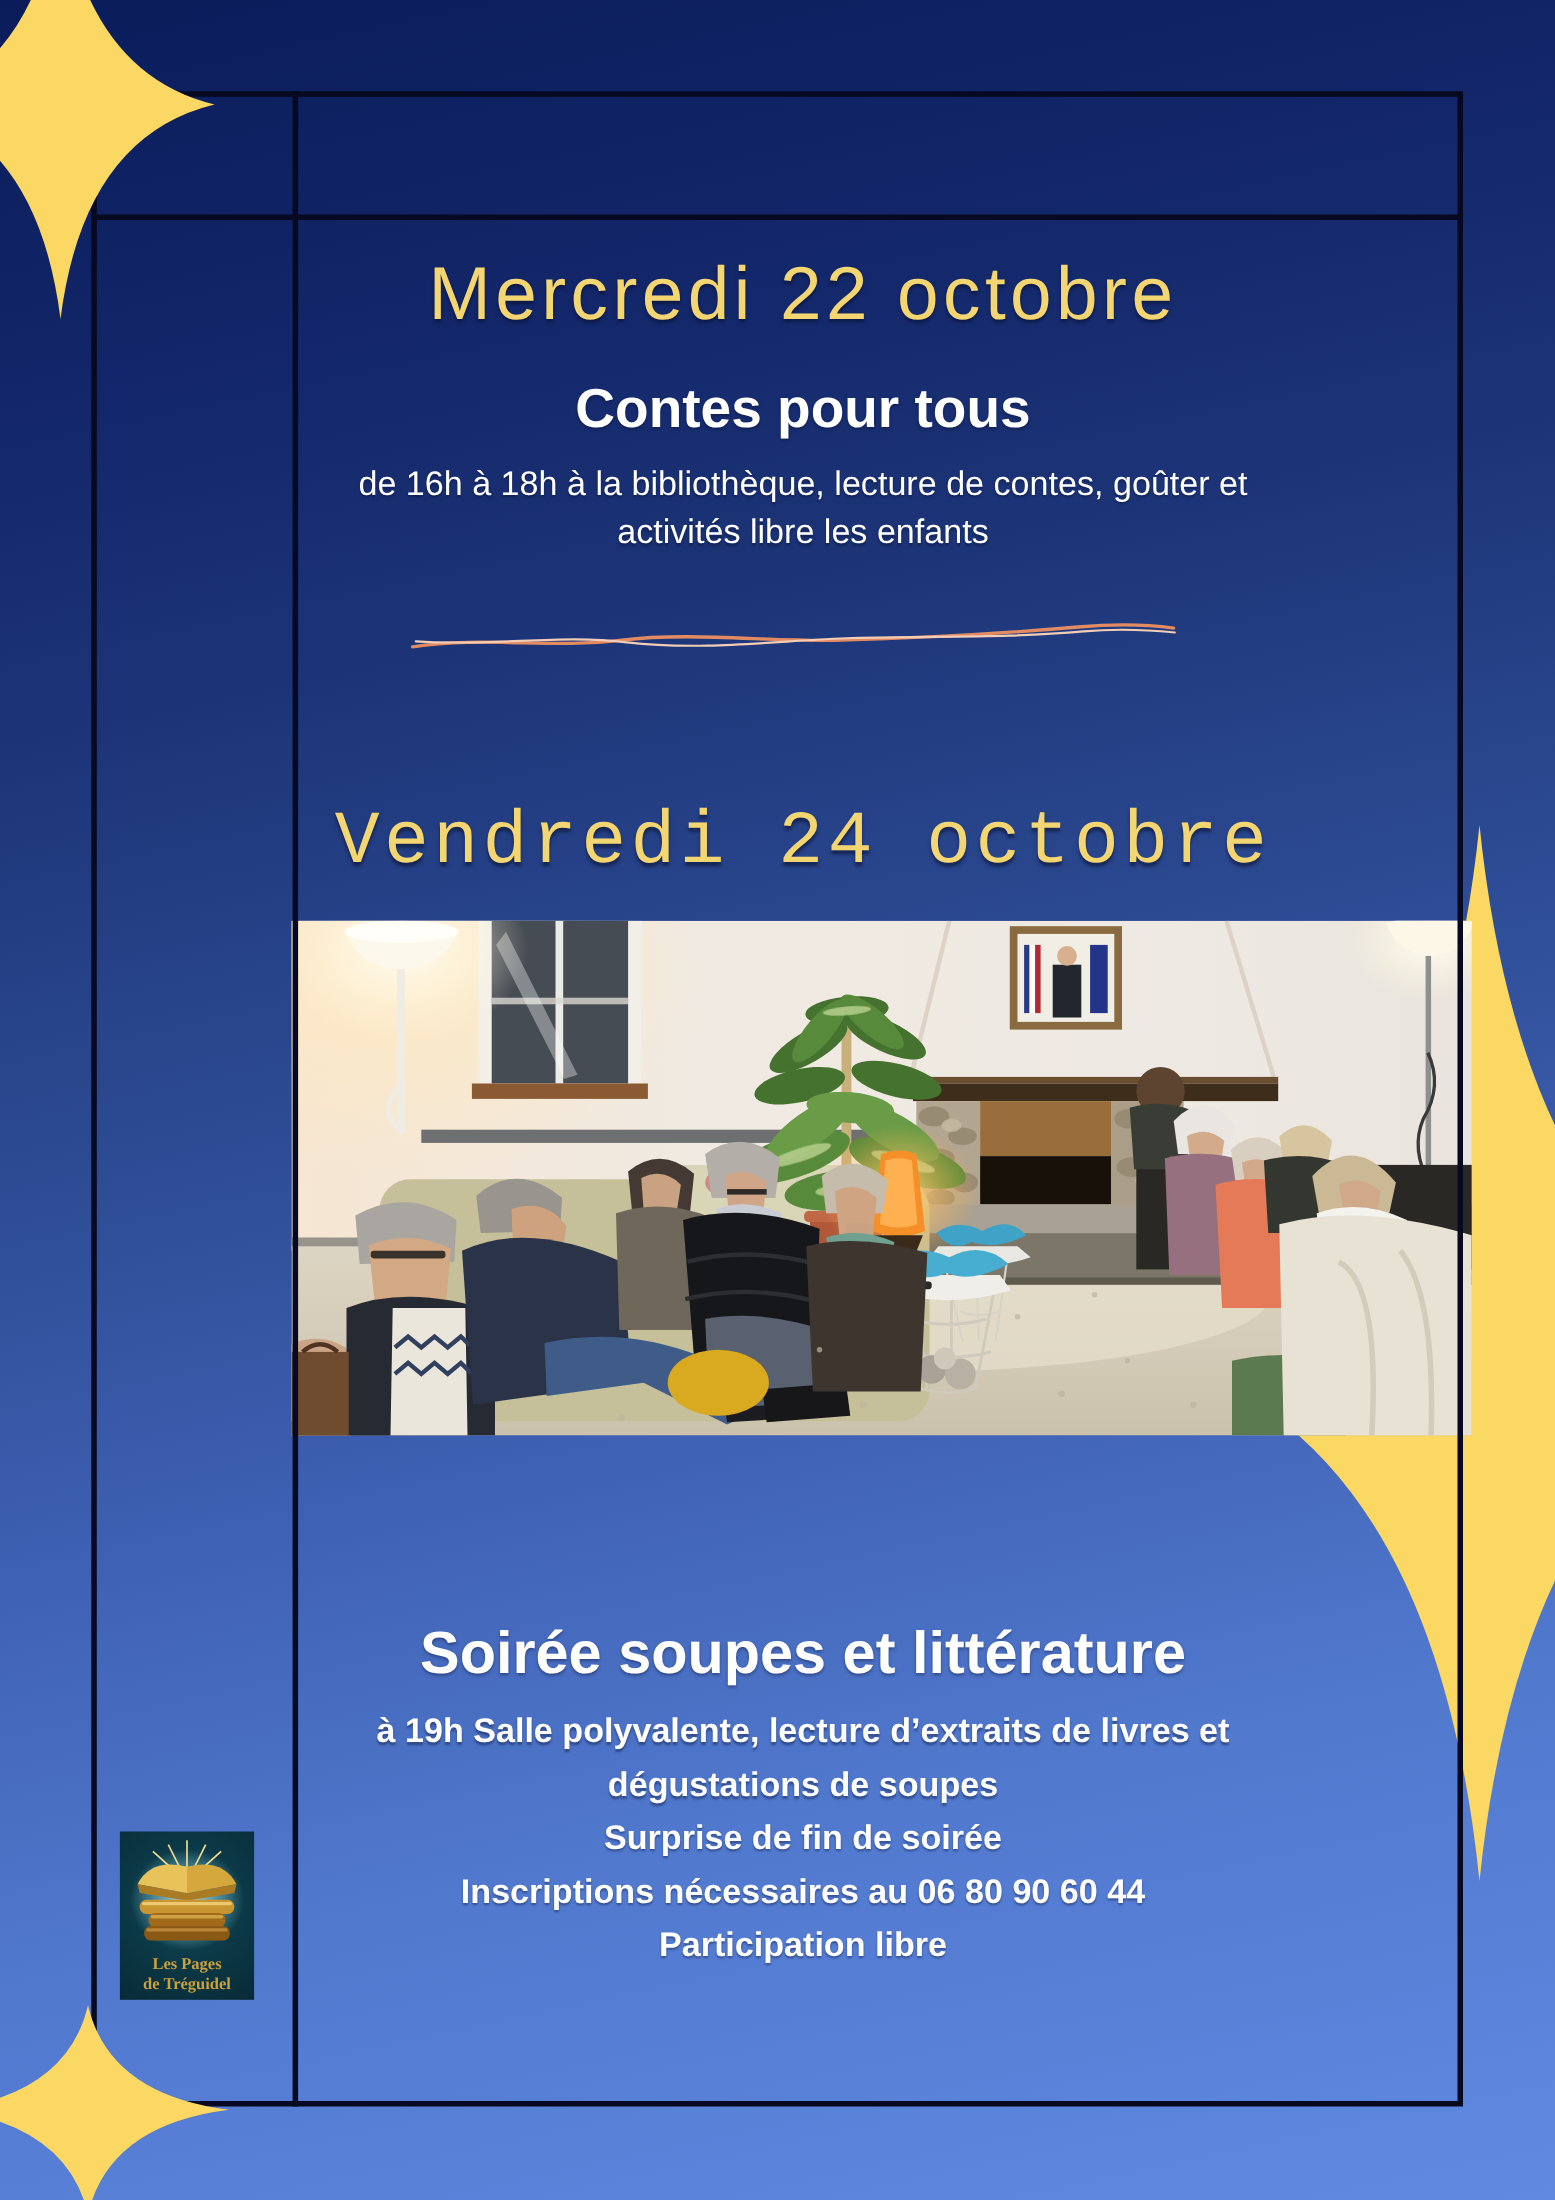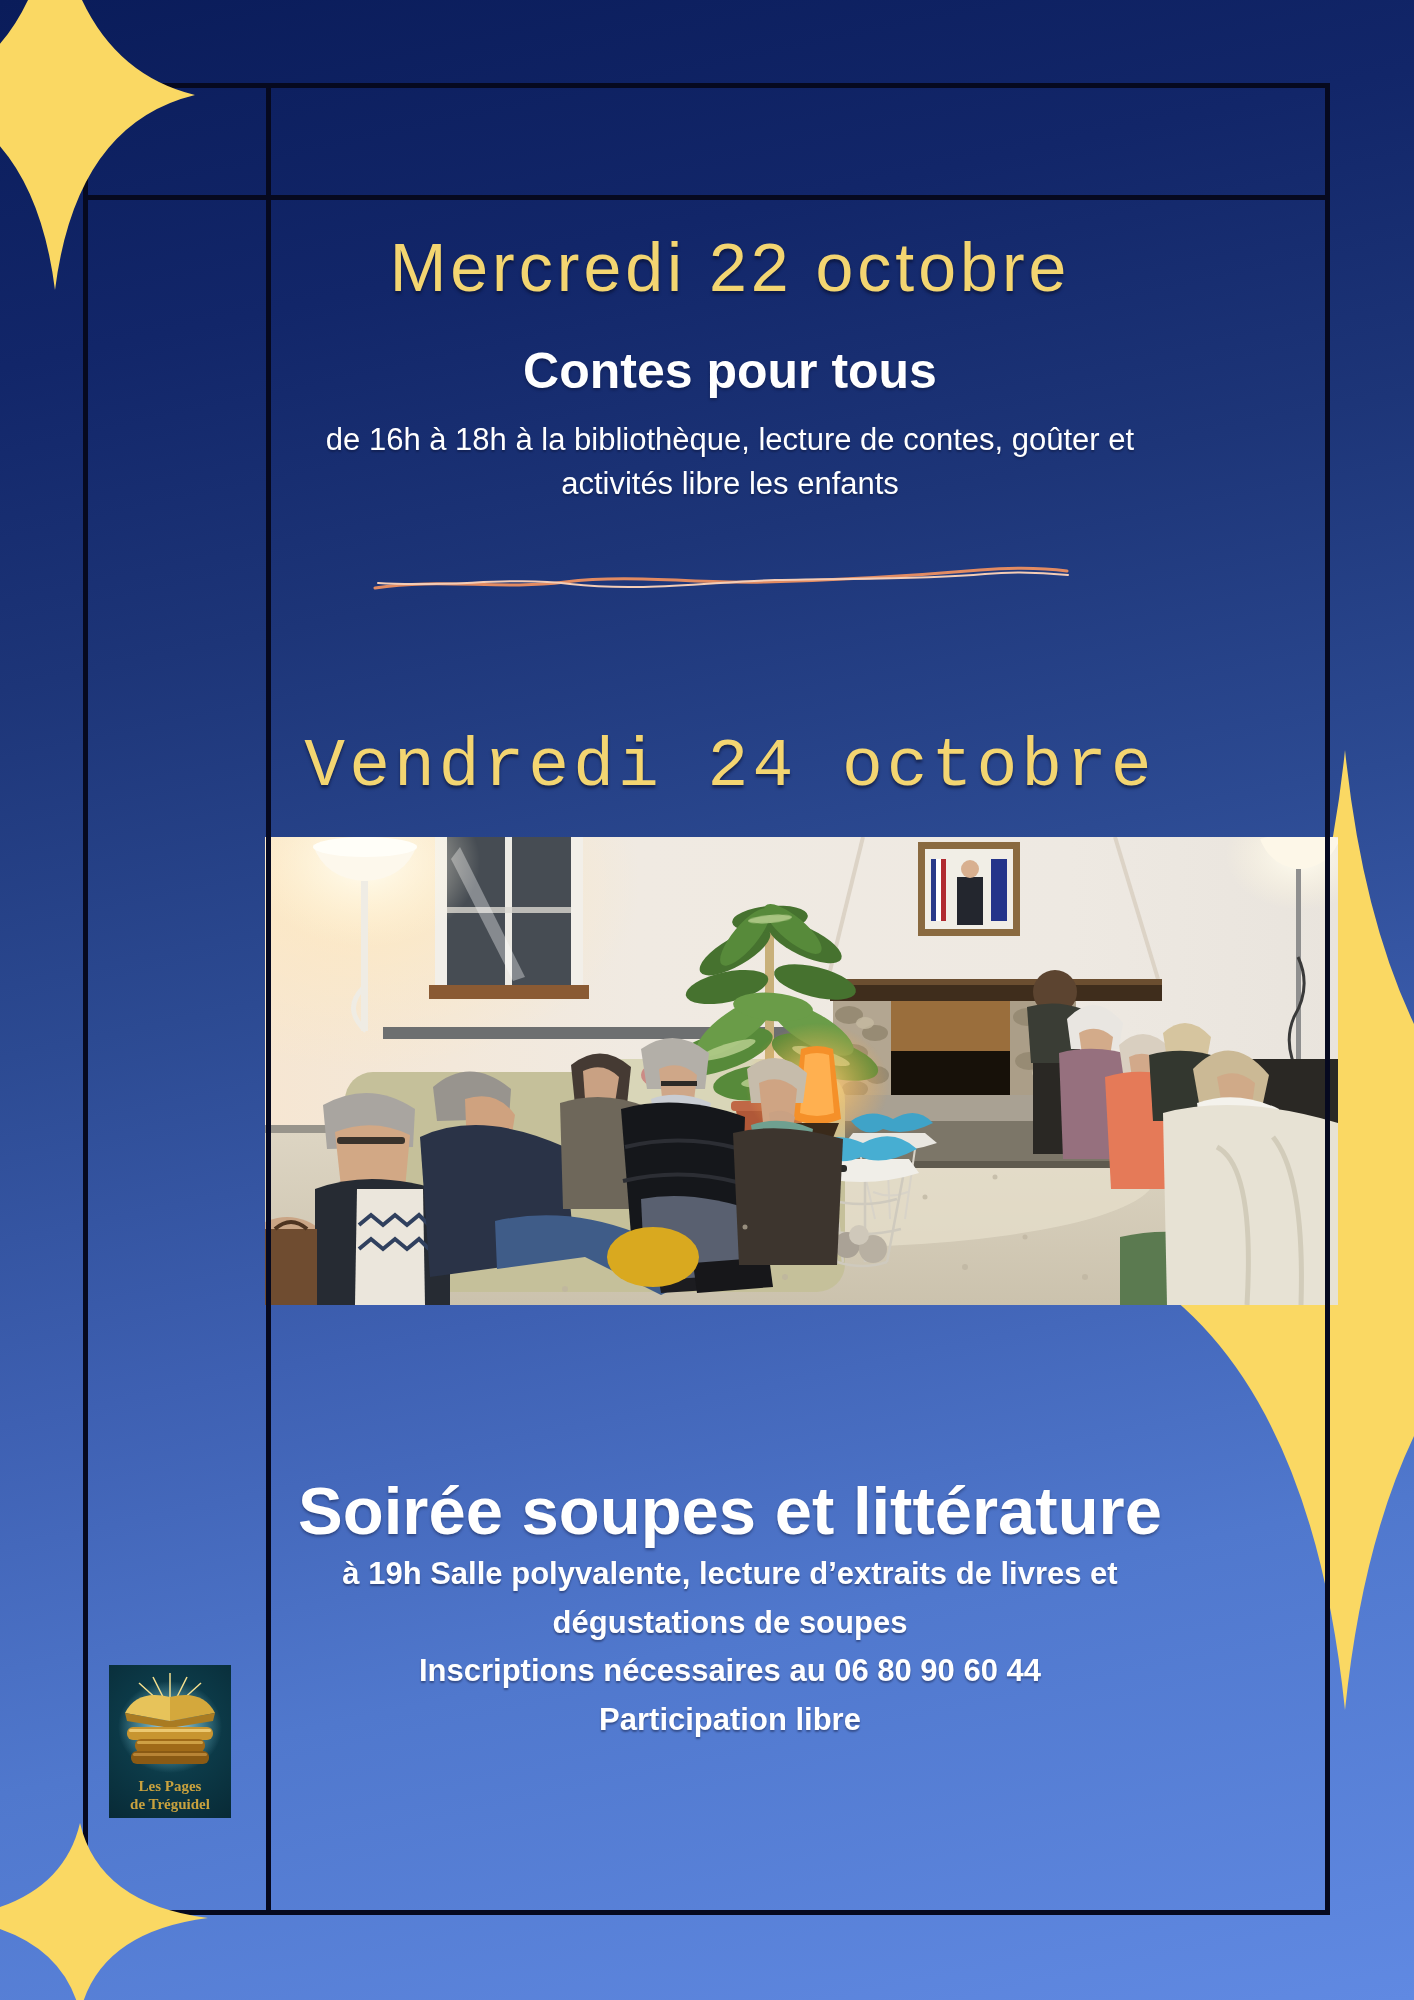--- a/index.html
+++ b/index.html
@@ -20,21 +20,21 @@
   .textblock{position:absolute;left:110px;width:1240px;text-align:center;z-index:6;color:#fff;}
   .date-title{
     font-size:68px;font-weight:400;letter-spacing:4px;color:#f3d571;
     text-shadow:0 3px 3px rgba(8,12,40,.55);
   }
   #event1-date{top:228px;}
   #event1-title{top:342px;font-size:50px;font-weight:700;text-shadow:0 2px 3px rgba(8,12,40,.4);}
   #event1-desc{top:418px;font-size:31px;font-weight:400;line-height:44px;text-shadow:0 2px 2px rgba(8,12,40,.4);}
   #squiggle{position:absolute;left:370px;top:558px;z-index:6;}
   #event2-date{top:728px;font-family:Liberation Mono, monospace;}
-  #event2-title{top:1472px;font-size:67px;font-weight:700;text-shadow:0 2px 3px rgba(8,12,40,.4);}
+  #event2-title{top:1472px;font-size:54px;font-weight:700;text-shadow:0 2px 3px rgba(8,12,40,.4);}
   #event2-details{top:1550px;font-size:31px;font-weight:700;line-height:48.5px;text-shadow:0 2px 2px rgba(8,12,40,.4);}
   #logo{
     position:absolute;left:109px;top:1665px;width:122px;height:153px;z-index:6;
     background:radial-gradient(circle at 50% 42%, #14505e 0%, #0c3a48 45%, #082a36 100%);
     display:flex;flex-direction:column;align-items:center;font-weight:bold;
   }
   #logo svg{display:block;}
   .logo-text{font-family:"Liberation Serif", serif;color:#c9a23e;font-size:15px;line-height:18px;text-align:center;}
 </style>
 </head>
@@ -314,20 +314,21 @@
 <svg id="squiggle" width="700" height="50" viewBox="0 0 700 50">
   <path d="M5,30 C70,20 130,32 195,24 C260,16 330,26 395,24 C470,22 540,18 610,12 C645,9 675,10 697,13" stroke="#e28b62" stroke-width="3" fill="none" stroke-linecap="round"></path>
   <path d="M8,25 C80,30 140,18 200,26 C270,34 340,24 405,22 C480,20 550,22 615,16 C648,13 678,15 698,17" stroke="#f4cdb6" stroke-width="2" fill="none" stroke-linecap="round"></path>
 </svg>
 
 <div id="event2-date" class="textblock date-title">Vendredi 24 octobre</div>
 <div id="event2-title" class="textblock">Soirée soupes et littérature</div>
 <div id="event2-details" class="textblock">
   <div>à 19h Salle polyvalente, lecture d’extraits de livres et</div>
   <div>dégustations de soupes</div>
+  <div>Surprise de fin de soirée</div>
   <div>Inscriptions nécessaires au 06 80 90 60 44</div>
   <div>Participation libre</div>
 </div>
 
 <div id="logo">
   <svg width="122" height="112" viewBox="0 0 122 112">
     <defs>
       <radialGradient id="logoGlow" cx="0.5" cy="0.5" r="0.5">
         <stop offset="0" stop-color="#d8f0f5" stop-opacity="0.95"></stop>
         <stop offset="0.6" stop-color="#7fc3d4" stop-opacity="0.5"></stop>

